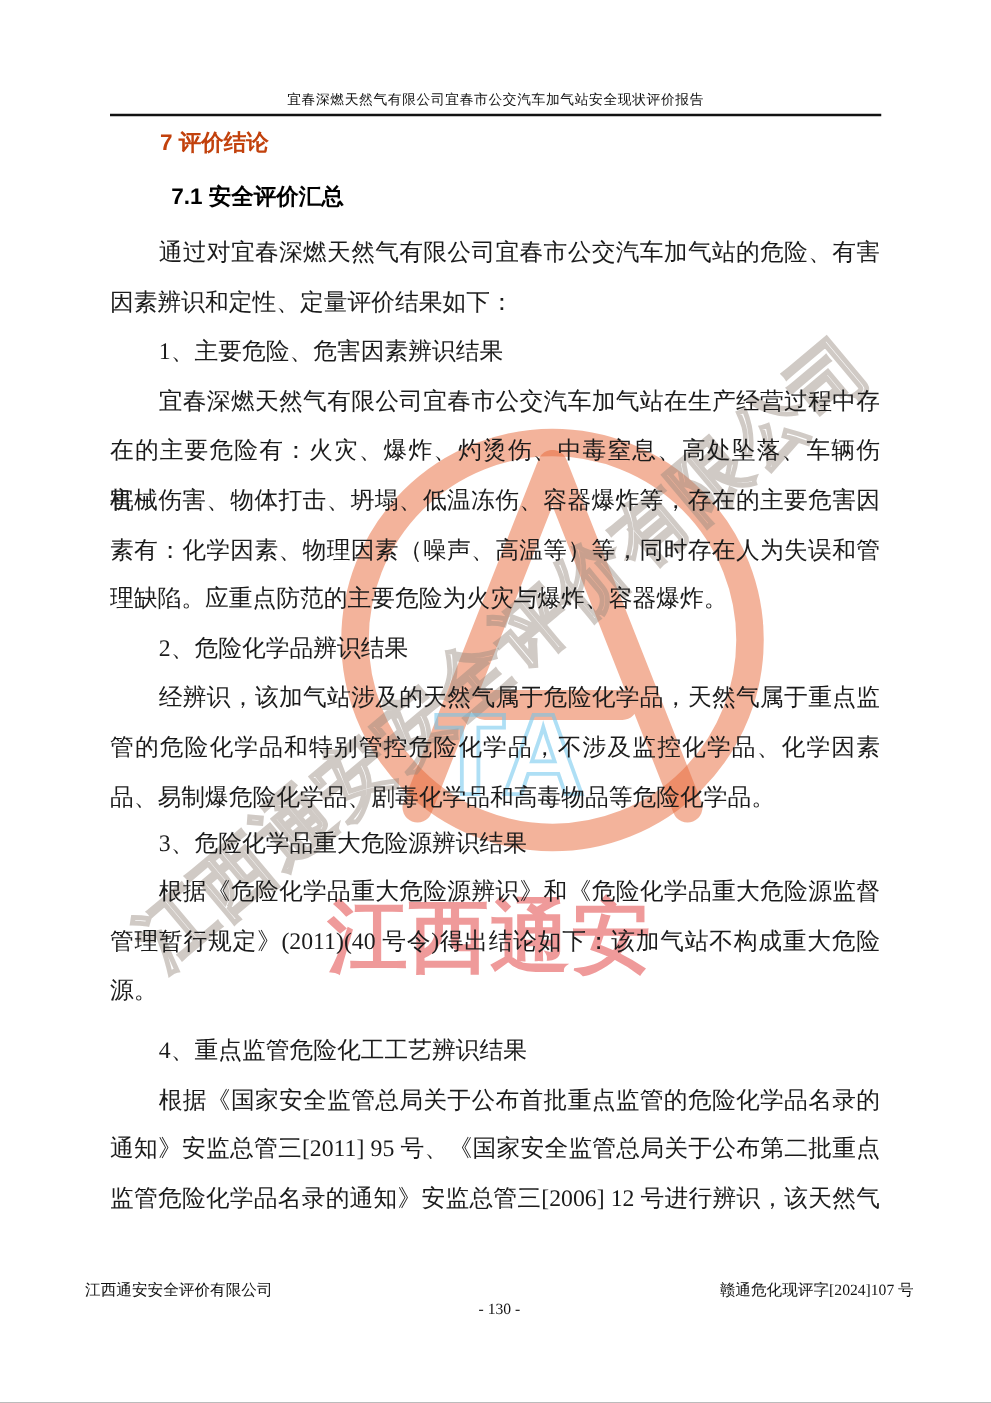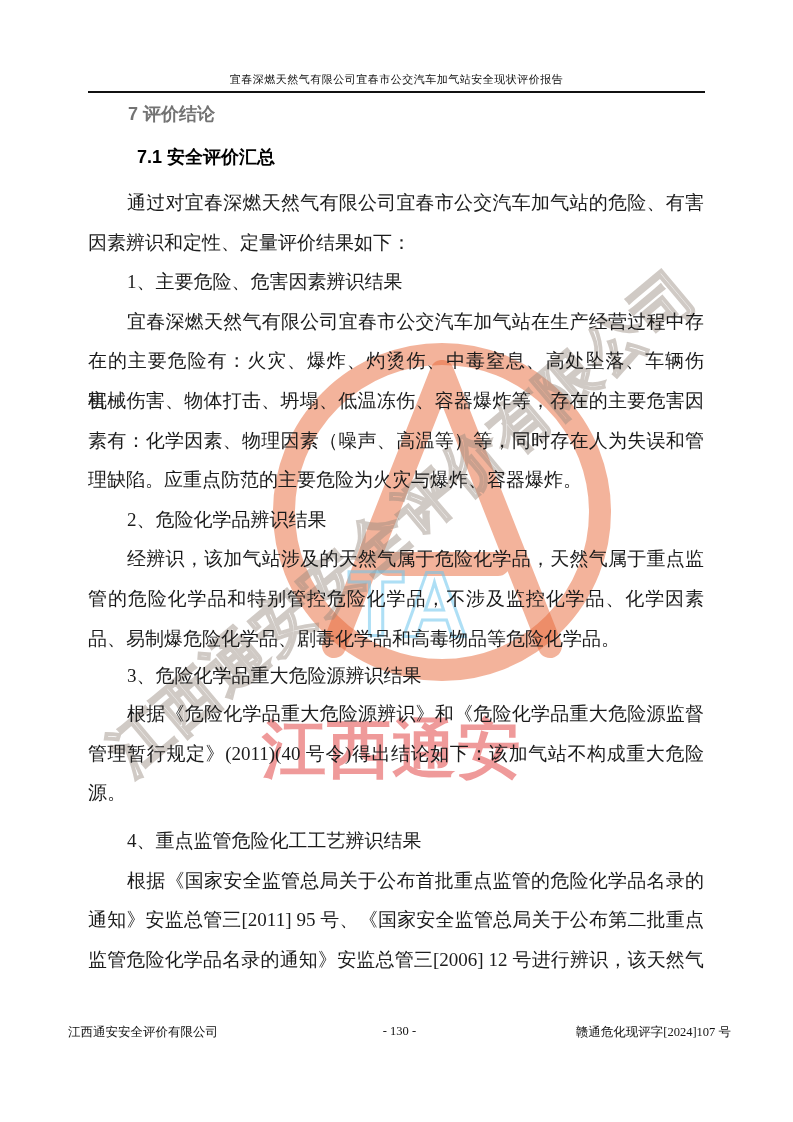--- a/index.html
+++ b/index.html
@@ -18,21 +18,21 @@
     letter-spacing:.5px;white-space:nowrap;
   }
   .header-rule{
     position:absolute;left:88px;top:91px;width:617px;height:2px;
     background:#111;
   }
   
   .h1{
     position:absolute;left:128px;top:102px;
     font-family:"Liberation Sans","DejaVu Sans",sans-serif;
-    font-weight:bold;font-size:18px;color:#737373;
+    font-weight:bold;font-size:18px;color:#c2410c;
   }
   .h2{
     position:absolute;left:137px;top:145px;
     font-family:"Liberation Sans","DejaVu Sans",sans-serif;
     font-weight:bold;font-size:18px;color:#000;
   }
   
   .body-text{
     position:absolute;left:88px;top:183px;width:616px;
     font-size:19px;color:#1b1b1b;
@@ -79,21 +79,21 @@
     color:rgba(224,54,54,0.5);
     white-space:nowrap;
   }
   .wm-logo{position:absolute;left:0;top:0;}
   
   .doc-footer{
     position:absolute;left:68px;top:1024px;width:663px;height:20px;
     font-size:12.5px;color:#111;z-index:2;
   }
   .footer-left{position:absolute;left:0;top:0;white-space:nowrap;}
-  .footer-page{position:absolute;left:0;width:100%;text-align:center;top:0;}
+  .footer-page{position:absolute;left:0;width:100%;text-align:center;top:16px;}
   .footer-right{position:absolute;right:0;top:0;white-space:nowrap;margin-left:27px;}
 </style>
 </head>
 <body>
 
 <div class="page">
 
   <div class="watermark">
     <svg class="wm-logo" width="793" height="1122" viewBox="0 0 793 1122">
       <circle cx="442" cy="512" r="158" fill="none" stroke="rgba(232,104,56,0.5)" stroke-width="22"></circle>

